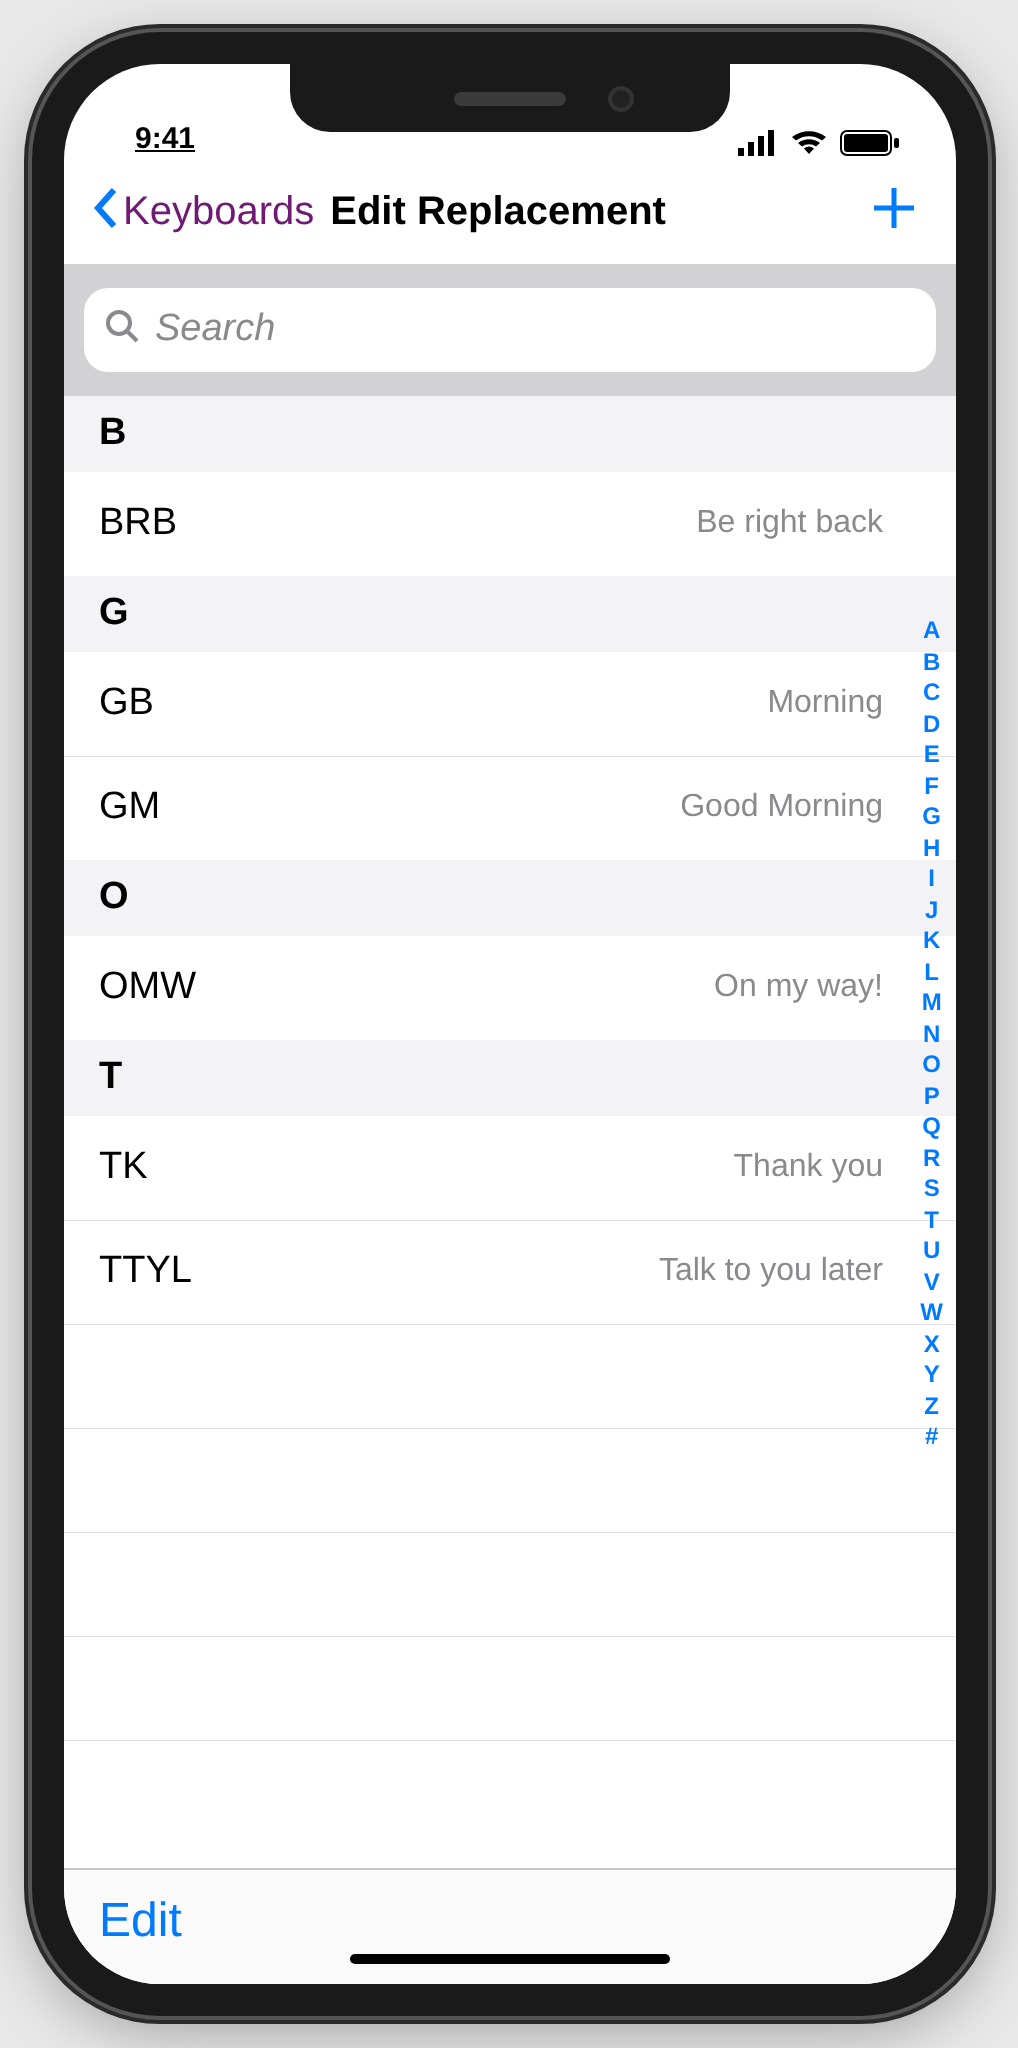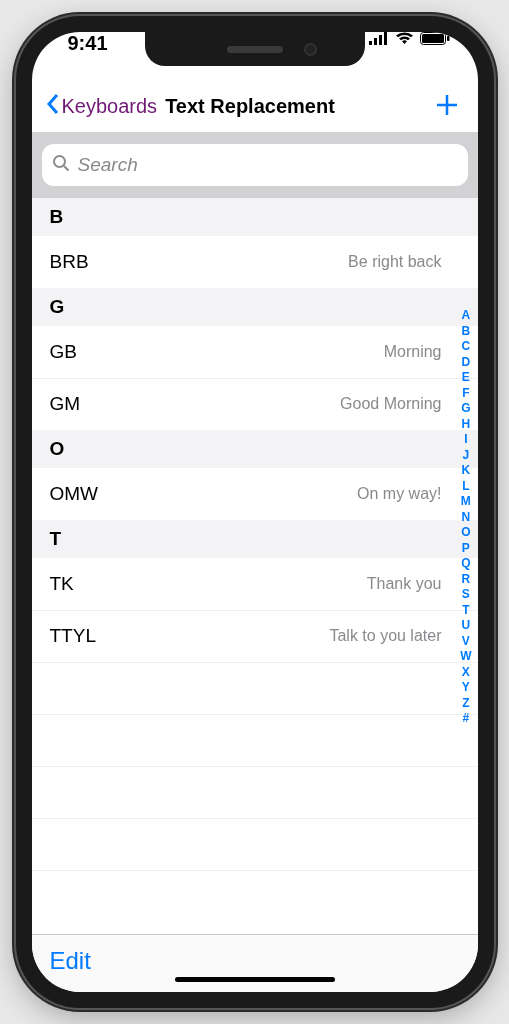--- a/index.html
+++ b/index.html
@@ -39,25 +39,26 @@
     border-bottom-left-radius: 20px;
     border-bottom-right-radius: 20px;
     z-index: 10;
     display:flex; align-items:center; justify-content:center; gap:18px;
   }
   .speaker { width:56px; height:7px; background:#3a3a3a; border-radius:4px; }
   .camera { width:13px; height:13px; background:#222; border-radius:50%; border:2px solid #333; position:absolute; right:48px; }
   .status-bar {
     height: 50px;
     display: flex;
-    align-items: flex-start;
+    align-items: flex-end;
     justify-content: space-between;
     padding: 0 28px 4px 36px;
-    font-size: 20px;
+    font-size: 15px;
     font-weight: 600;
+    text-decoration: underline;
   }
   .status-right { display:flex; align-items:center; gap:6px; }
   .status-right svg { display:block; }
   .nav {
     height: 50px;
     display: flex;
     align-items: center;
     padding: 0 14px;
     border-bottom: 0.5px solid rgba(0,0,0,0);
   }
@@ -182,21 +183,21 @@
 
       <div class="nav">
         <div class="back">
           <span>
             <svg width="14" height="22">
                 <path d="M11 2 L3 11 L11 20"></path>
               </svg>
           </span>
           <span>Keyboards</span>
         </div>
-        <div class="title">Text Replacement</div>
+        <div class="title">Edit Replacement</div>
         <div class="add">
           <span>
             <svg width="26" height="26">
                 <line x1="13" y1="3" x2="13" y2="23"></line>
                 <line x1="3" y1="13" x2="23" y2="13"></line>
               </svg>
           </span>
         </div>
       </div>
 

